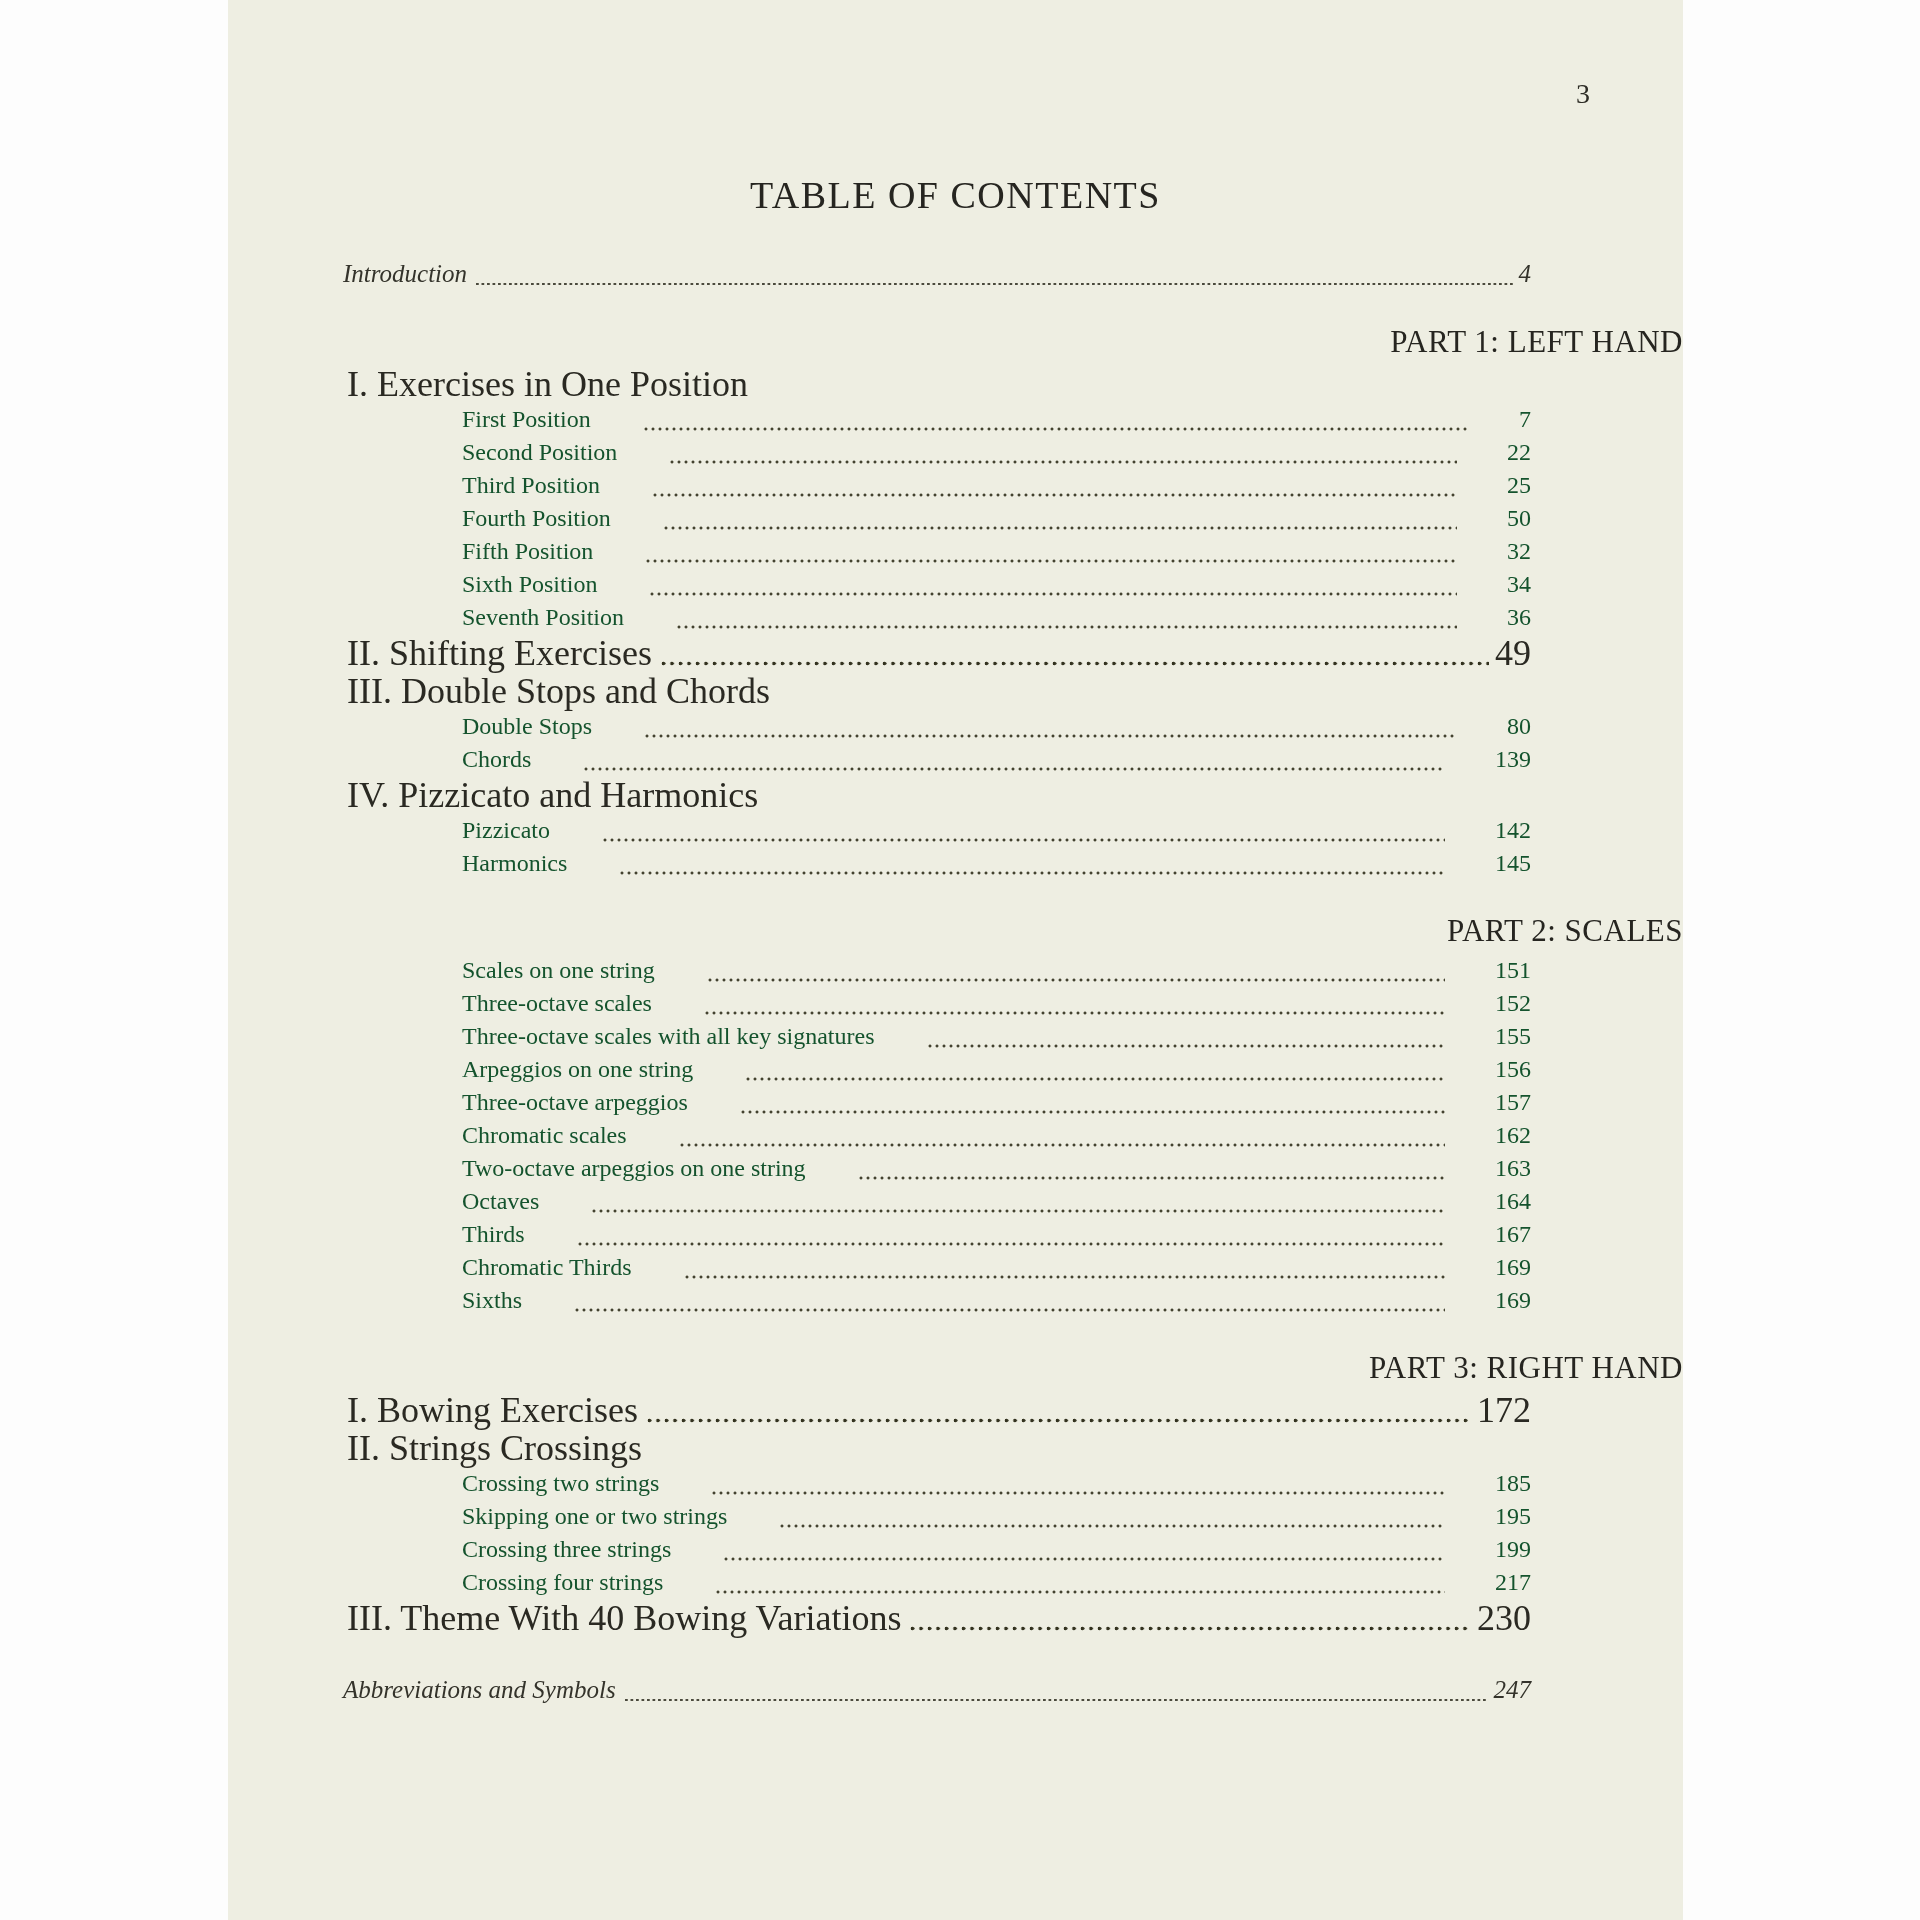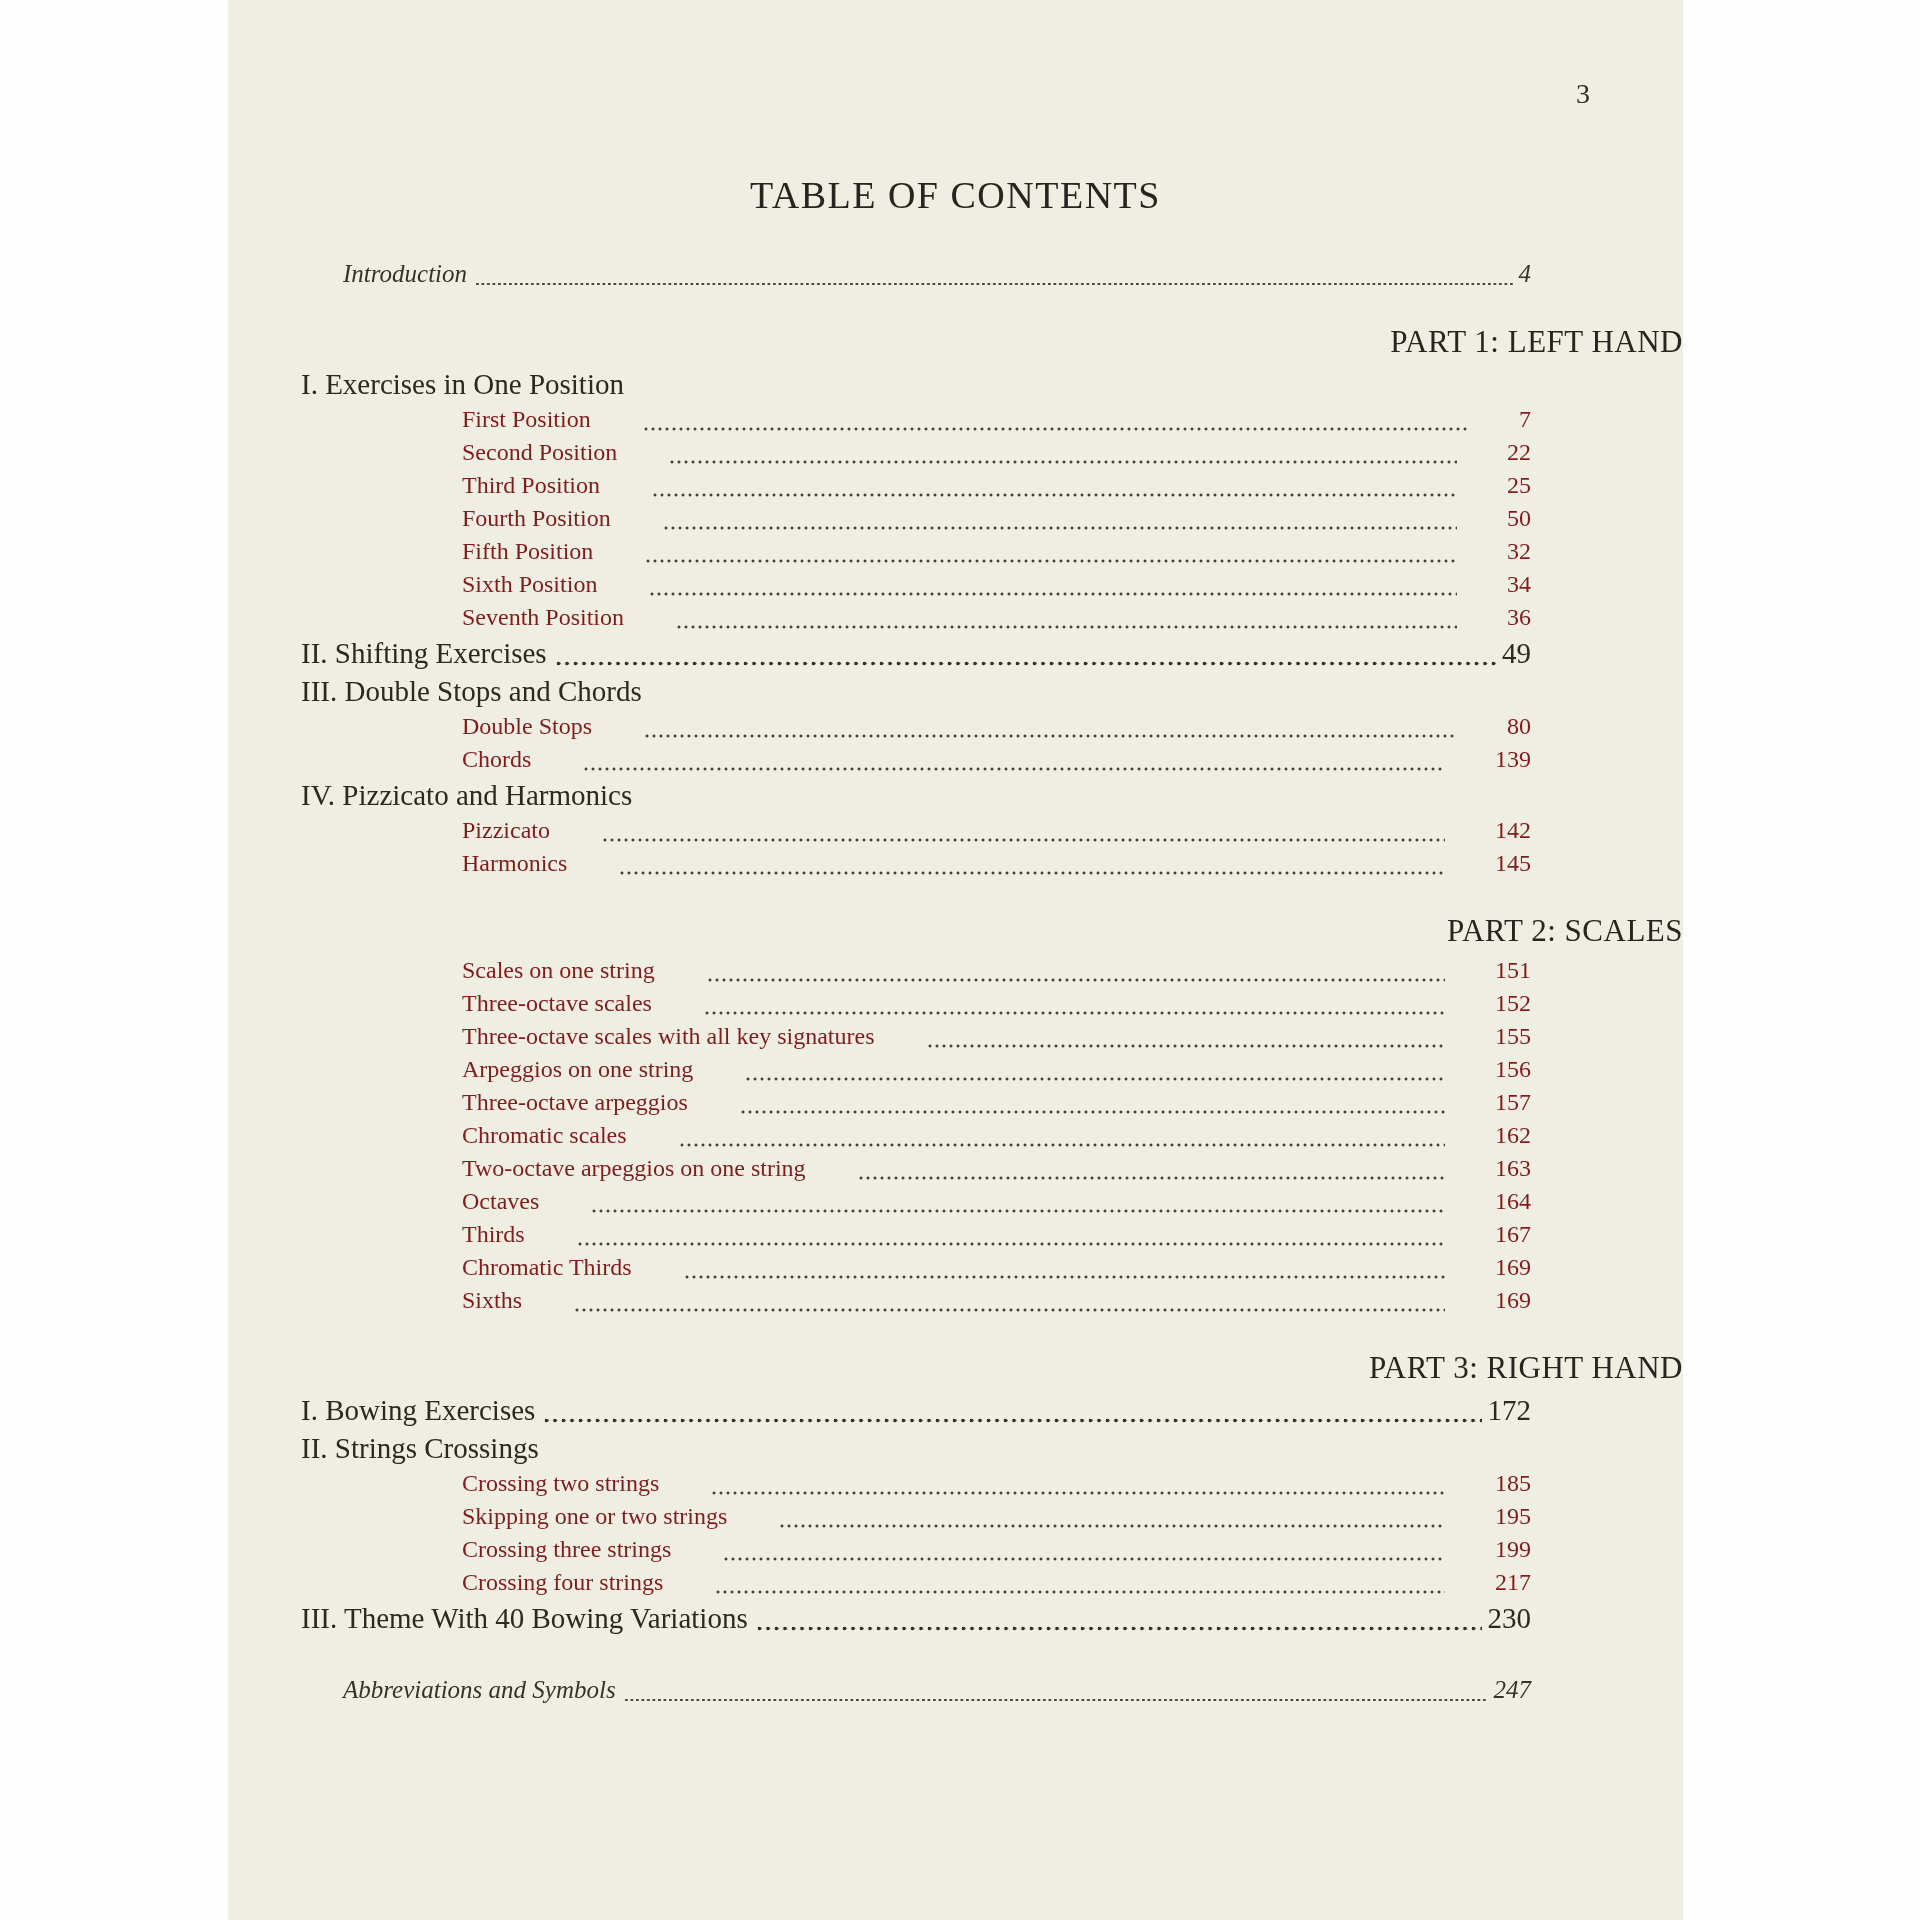--- a/index.html
+++ b/index.html
@@ -58,35 +58,35 @@
     line-height: 34px;
     height: 34px;
     padding-left: 115px;
     padding-right: 152px;
     color: #34332b;
   }
   .front { margin-top: 38px; }
   .back  { margin-top: 36px; }
 
   .section {
-    font-size: 29px;
+    font-size: 36px;
     line-height: 38px;
     height: 38px;
-    padding-left: 73px;
+    padding-left: 119px;
     padding-right: 152px;
     color: #2a2922;
     font-family: Liberation Serif, serif;
   }
   .entry {
     font-size: 24px;
     line-height: 33px;
     height: 33px;
     padding-left: 234px;
     padding-right: 152px;
-    color: #7f1d1d;
+    color: #14532d;
     gap: 44px;
   }
 
   .leader {
     flex: 1 1 auto;
     align-self: flex-end;
     height: 4px;
     margin: 0 6px 5px 9px;
     background-repeat: repeat-x;
     background-position: left bottom;

